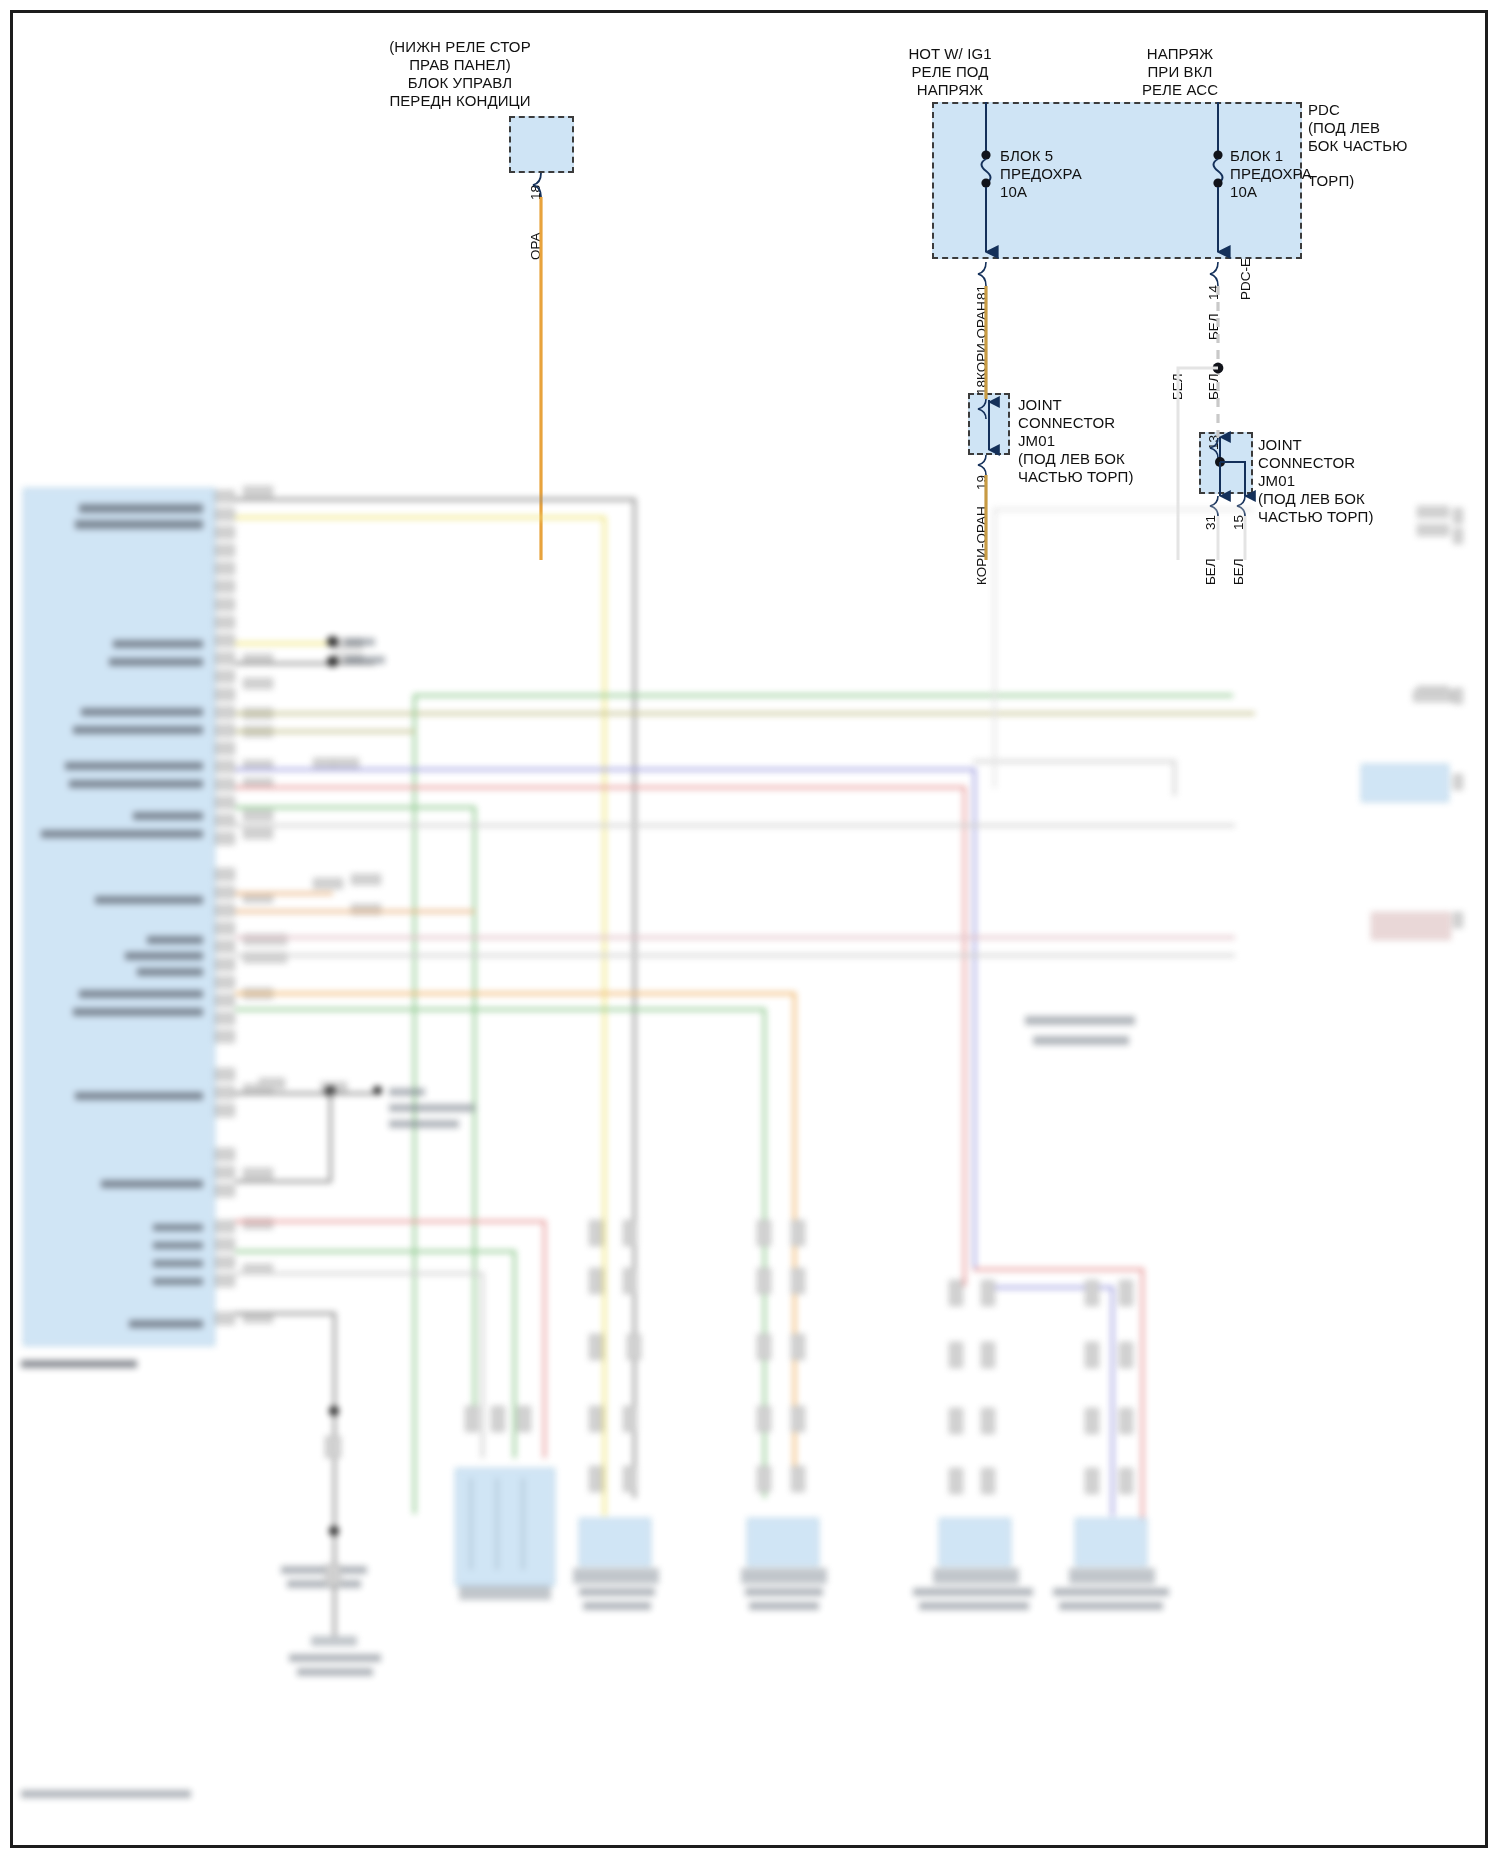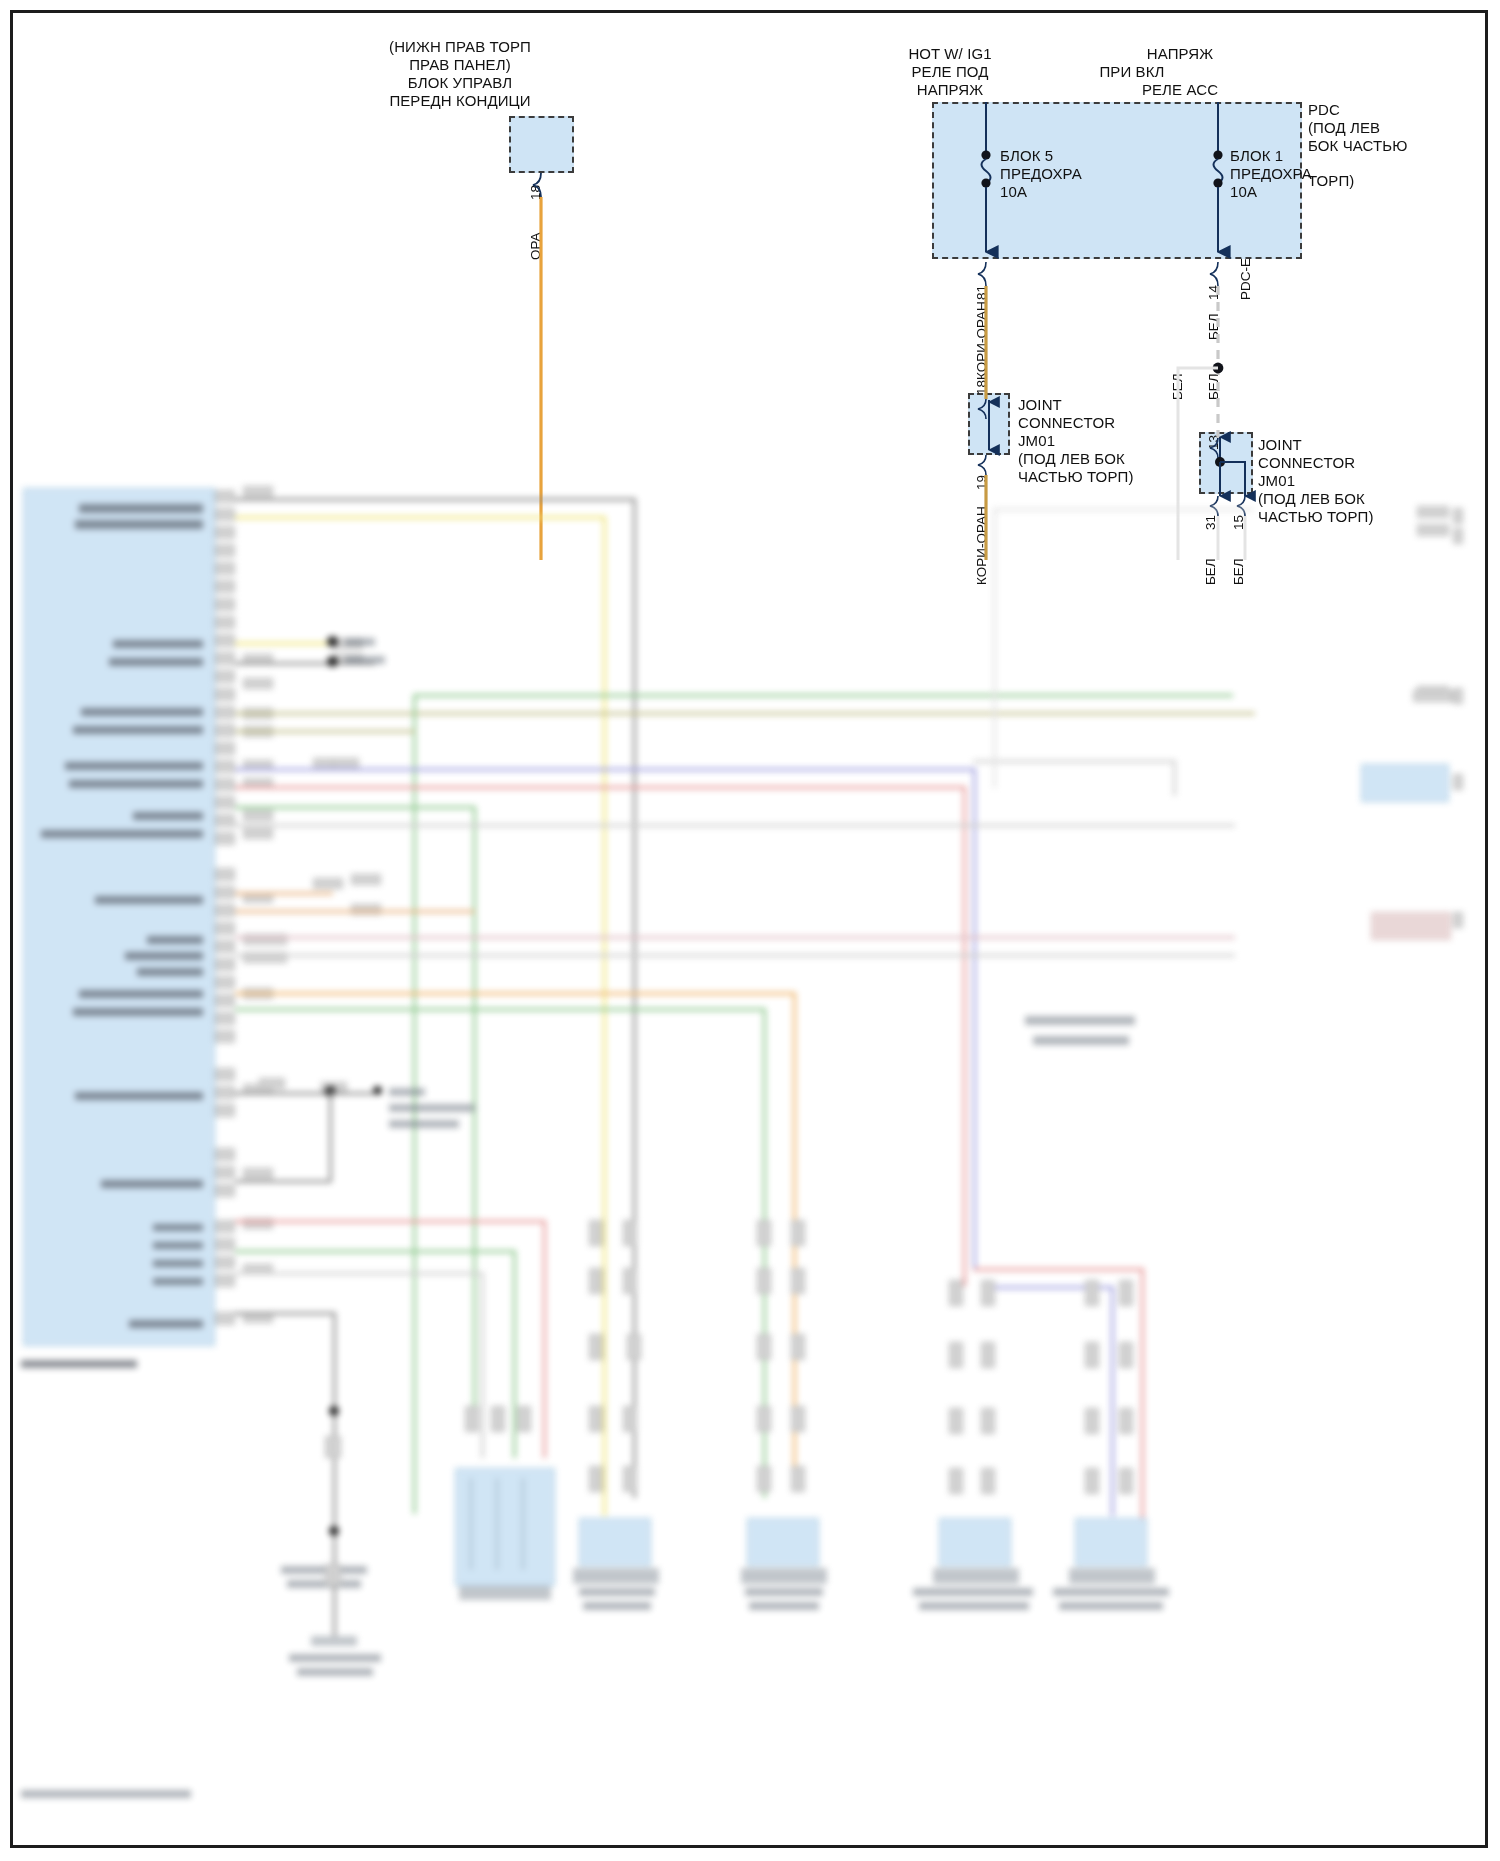--- a/index.html
+++ b/index.html
@@ -36,33 +36,33 @@
   .lb-conn{position:absolute;background:#cfe4f5;border:1px solid #9fc4de;box-sizing:border-box;}
   .lb-foot{position:absolute;background:#bfc4c9;}
 </style>
 </head>
 <body>
 
 <div id="page">
 
   <div id="frame"></div>
 
-  <div class="lbl c" style="left:340px;top:38px;width:240px;">(НИЖН ПРАВ ТОРП</div>
+  <div class="lbl c" style="left:340px;top:38px;width:240px;">(НИЖН РЕЛЕ СТОР</div>
   <div class="lbl c" style="left:340px;top:56px;width:240px;">ПРАВ ПАНЕЛ)</div>
   <div class="lbl c" style="left:340px;top:74px;width:240px;">БЛОК УПРАВЛ</div>
   <div class="lbl c" style="left:340px;top:92px;width:240px;">ПЕРЕДН КОНДИЦИ</div>
 
   <div class="dashbox" style="left:509px;top:116px;width:65px;height:57px;"></div>
 
   <div class="lbl c" style="left:870px;top:45px;width:160px;">HOT W/ IG1</div>
   <div class="lbl c" style="left:870px;top:63px;width:160px;">РЕЛЕ ПОД</div>
   <div class="lbl c" style="left:870px;top:81px;width:160px;">НАПРЯЖ</div>
 
   <div class="lbl c" style="left:1100px;top:45px;width:160px;">НАПРЯЖ</div>
-  <div class="lbl c" style="left:1052px;top:63px;width:160px;">ПРИ ВКЛ</div>
+  <div class="lbl c" style="left:1100px;top:63px;width:160px;">ПРИ ВКЛ</div>
   <div class="lbl c" style="left:1100px;top:81px;width:160px;">РЕЛЕ АСС</div>
 
   <div class="dashbox" style="left:932px;top:102px;width:370px;height:157px;"></div>
 
   <div class="lbl l" style="left:1308px;top:101px;">PDC</div>
   <div class="lbl l" style="left:1308px;top:119px;">(ПОД ЛЕВ</div>
   <div class="lbl l" style="left:1308px;top:137px;">БОК ЧАСТЬЮ</div>
   <div class="lbl l" style="left:1308px;top:155px;margin-top:17px;">ТОРП)</div>
 
   <div class="lbl l" style="left:1000px;top:147px;">БЛОК 5</div>

